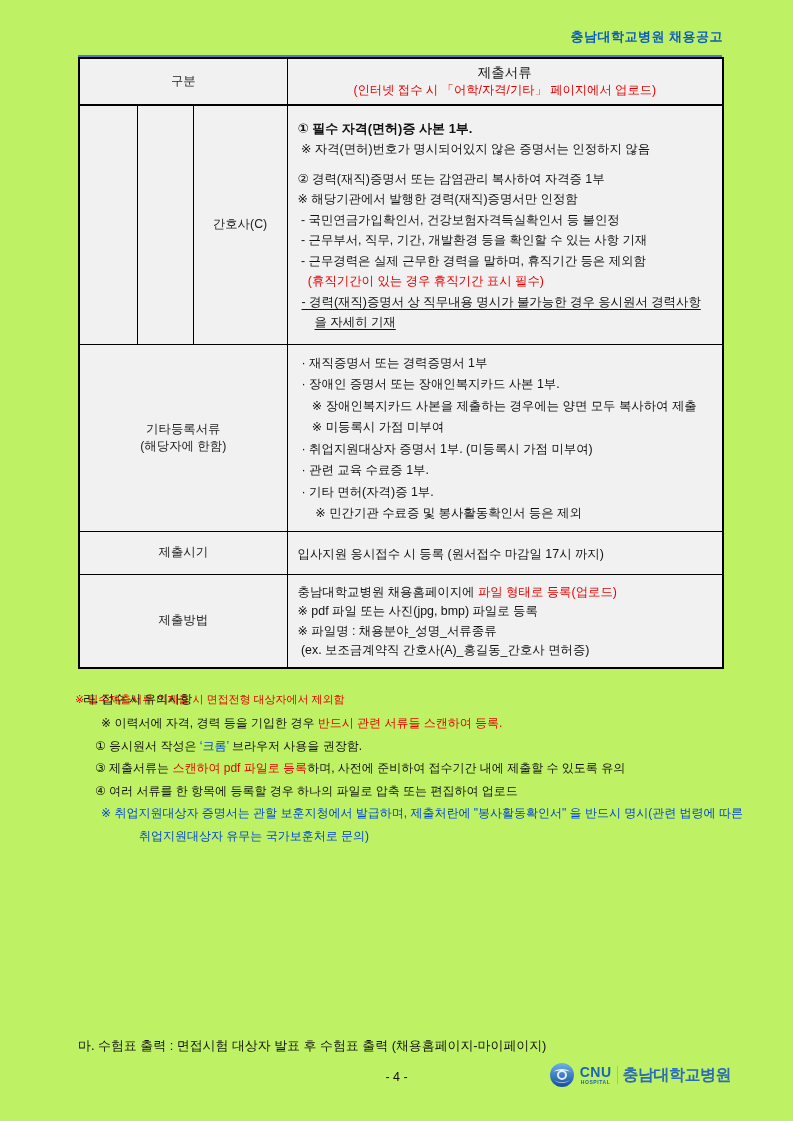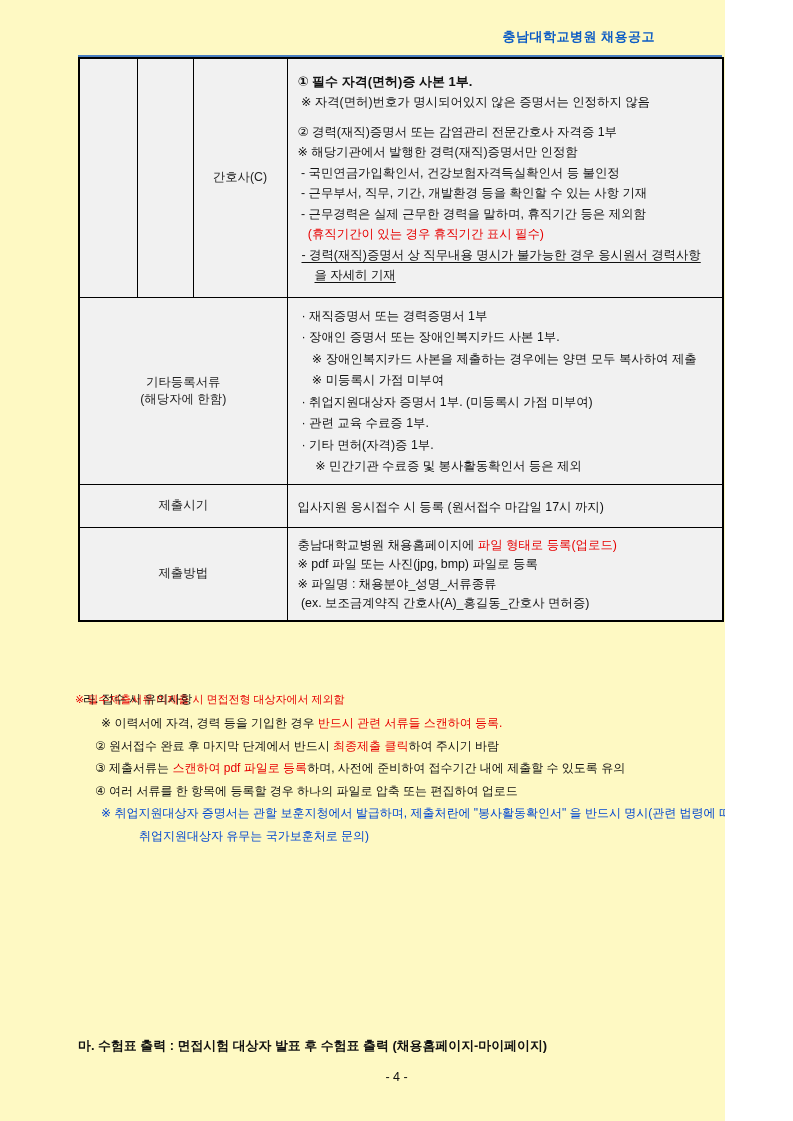--- a/index.html
+++ b/index.html
@@ -2,21 +2,21 @@
 <html style="--red: #e60000; --blue: #0046d0; --hdr-blue: #0b5bc4; --logo-blue: #1b63b5; --rule-blue: #4a7fc1;"><head>
 <meta charset="utf-8">
 <style>
   :root{
     --red:#e60000; --blue:#0046d0; --hdr-blue:#0b5bc4; --logo-blue:#1b63b5; --rule-blue:#4a7fc1;
     --cell-bg:#f1f1f1; --ink:#111;
   }
   *{box-sizing:border-box; margin:0; padding:0;}
   html,body{background:#fff;}
   body{font-family:"Liberation Sans","DejaVu Sans",sans-serif; color:var(--ink);}
-  .page{position:relative; width:725px; height:1121px; background:#fef9c3; overflow:hidden;}
+  .page{position:relative; width:793px; height:1121px; background:#bef264; overflow:hidden;}
 
   .doc-header{position:absolute; top:28px; right:70px; font-size:13px; font-weight:bold; color:var(--hdr-blue); letter-spacing:0.5px;}
 
   .table-wrap{position:absolute; left:78px; top:55px; width:644px;}
   .blue-rule{height:2px; background:var(--rule-blue);}
   table.doc-table{border-collapse:collapse; table-layout:fixed; width:644px; background:var(--cell-bg); border:2px solid #000;}
   table.doc-table td{border:1px solid #000; vertical-align:middle; font-size:12.4px;}
   td.lbl{text-align:center; font-size:13px; color:#222;}
   tr.thead td{border-bottom:2px solid #000;}
   td.head2 div{text-align:center;}
@@ -42,21 +42,21 @@
   .s-ul{text-decoration:underline; text-underline-offset:3px;}
 
   .warning{position:absolute; left:75px; top:692px; font-size:11px; font-weight:normal; color:var(--red);}
 
   .section-ra{position:absolute; left:83px; top:688px; width:672px; font-size:12px;}
   .sec-title{line-height:23px; margin-bottom:1px;}
   .item{line-height:22.6px; white-space:normal;}
   .item.ind1{padding-left:38px; text-indent:-26px;}
   .item.ind2{padding-left:56px; text-indent:-38px;}
 
-  .section-ma{position:absolute; left:78px; top:1038px; font-size:12.9px;font-weight:bold;}
+  .section-ma{position:absolute; left:78px; top:1038px; font-size:12.9px;}
 
   .footer{position:absolute; left:0; top:1062px; width:793px; height:40px;}
   .page-num{position:absolute; left:0; right:0; top:8px; text-align:center; font-size:12.5px;}
   .logo{position:absolute; right:62px; top:0; display:flex; align-items:center; gap:5px;}
   .logo-globe{width:26px; height:26px;}
   .logo-acronym-box{display:flex; flex-direction:column; align-items:center; line-height:1;}
   .logo-acronym{font-size:14px; font-weight:bold; color:var(--logo-blue); letter-spacing:0.5px;}
   .logo-sub{font-size:5px; font-weight:bold; color:var(--logo-blue); letter-spacing:0.6px; margin-top:1px;}
   .logo-divider{width:1px; height:18px; background:#9bb8d8;}
   .logo-name{font-size:16px; font-weight:bold; color:#2b6bb8; letter-spacing:-0.5px;}
@@ -71,29 +71,36 @@
   <div class="table-wrap">
     <div class="blue-rule"></div>
     <table class="doc-table">
       <colgroup>
         <col style="width:58px">
           <col style="width:56px">
           <col style="width:94px">
           <col style="width:436px">
       </colgroup>
       <tbody>
+          <tr class="thead h-head">
+        <td colspan="3" class="lbl">구분</td>
+        <td class="head2">
+          <div class="head-title">제출서류</div>
+          <div class="head-sub">(인터넷 접수 시 「어학/자격/기타」 페이지에서 업로드)</div>
+        </td>
+      </tr>
       <tr class="h-r1">
         <td class="sub1"></td>
         <td class="sub2"></td>
         <td class="sub3 lbl">간호사(C)</td>
         <td class="content content-r1">
               <div class="tline"><span class="s-bold">① 필수 자격(면허)증 사본 1부.</span></div>
               <div class="tline"><span> ※ 자격(면허)번호가 명시되어있지 않은 증명서는 인정하지 않음</span></div>
               <div class="tline gap"></div>
-              <div class="tline"><span>② 경력(재직)증명서 또는 감염관리 전문간호사 자격증 1부</span></div>
+              <div class="tline"><span>② 경력(재직)증명서 또는 감염관리 복사하여 자격증 1부</span></div>
               <div class="tline"><span>※ 해당기관에서 발행한 경력(재직)증명서만 인정함</span></div>
               <div class="tline"><span> - 국민연금가입확인서, 건강보험자격득실확인서 등 불인정</span></div>
               <div class="tline"><span> - 근무부서, 직무, 기간, 개발환경 등을 확인할 수 있는 사항 기재</span></div>
               <div class="tline"><span> - 근무경력은 실제 근무한 경력을 말하며, 휴직기간 등은 제외함</span></div>
               <div class="tline"><span class="s-red">   (휴직기간이 있는 경우 휴직기간 표시 필수)</span></div>
               <div class="tline hang"><span class="s-ul">- 경력(재직)증명서 상 직무내용 명시가 불가능한 경우 응시원서 경력사항을 자세히 기재</span></div>
             </td>
       </tr>
       <tr class="h-r2">
         <td colspan="3" class="lbl">
@@ -129,26 +136,46 @@
     </tbody>
       </table>
   </div>
 
   <div class="warning">※ 필수제출서류 미제출 시 면접전형 대상자에서 제외함</div>
 
   <div class="section-ra">
     <div class="sec-title">라. 접수 시 유의사항</div>
     <div>
         <div class="item ind2"><span>※ 이력서에 자격, 경력 등을 기입한 경우 </span><span class="s-red">반드시 관련 서류들 스캔하여 등록.</span></div>
-        <div class="item ind1"><span>② 원서접수 완료 후 마지막 단계에서 반드시 </span><span class="s-red">최종제출 클릭</span><span>하여 주시기 바람</span></div>
+        <div class="item ind1"><span>① 응시원서 작성은 </span><span class="s-blue">‘크롬’</span><span> 브라우저 사용을 권장함.</span></div>
         <div class="item ind1"><span>③ 제출서류는 </span><span class="s-red">스캔하여 pdf 파일로 등록</span><span>하며, 사전에 준비하여 접수기간 내에 제출할 수 있도록 유의</span></div>
         <div class="item ind1"><span>④ 여러 서류를 한 항목에 등록할 경우 하나의 파일로 압축 또는 편집하여 업로드</span></div>
         <div class="item ind2"><span class="s-blue">※ 취업지원대상자 증명서는 관할 보훈지청에서 발급하며, 제출처란에 "봉사활동확인서" 을 반드시 명시(관련 법령에 따른 취업지원대상자 유무는 국가보훈처로 문의)</span></div>
       </div>
   </div>
 
   <div class="section-ma">마. 수험표 출력 : 면접시험 대상자 발표 후 수험표 출력 (채용홈페이지-마이페이지)</div>
 
   <div class="footer">
     <div class="page-num">- 4 -</div>
+    <div class="logo">
+      <svg class="logo-globe" viewBox="0 0 26 26">
+        <defs>
+          <linearGradient id="gg" x1="0" y1="0" x2="0" y2="1">
+            <stop offset="0" stop-color="#6fb1e8"></stop>
+              <stop offset="1" stop-color="#164f9e"></stop>
+          </linearGradient>
+        </defs>
+        <circle cx="13" cy="13" r="12" fill="url(#gg)"></circle>
+        <path d="M4 10 C9 6, 17 6, 22 10 C18 8, 8 8, 4 10 Z" fill="#ffffff" opacity="0.9"></path>
+        <path d="M8 13 a5 5 0 1 0 10 0 a5 5 0 1 0 -10 0 M10 13 a3 3 0 1 1 6 0 a3 3 0 1 1 -6 0" fill="#ffffff" opacity="0.85" fill-rule="evenodd"></path>
+        <path d="M5 18 C10 21, 16 21, 21 18 C17 22, 9 22, 5 18 Z" fill="#ffffff" opacity="0.7"></path>
+      </svg>
+      <div class="logo-acronym-box">
+        <span class="logo-acronym">CNU</span>
+        <span class="logo-sub">HOSPITAL</span>
+      </div>
+      <div class="logo-divider"></div>
+      <span class="logo-name">충남대학교병원</span>
+    </div>
   </div>
 
 </div>
 
 </body></html>

